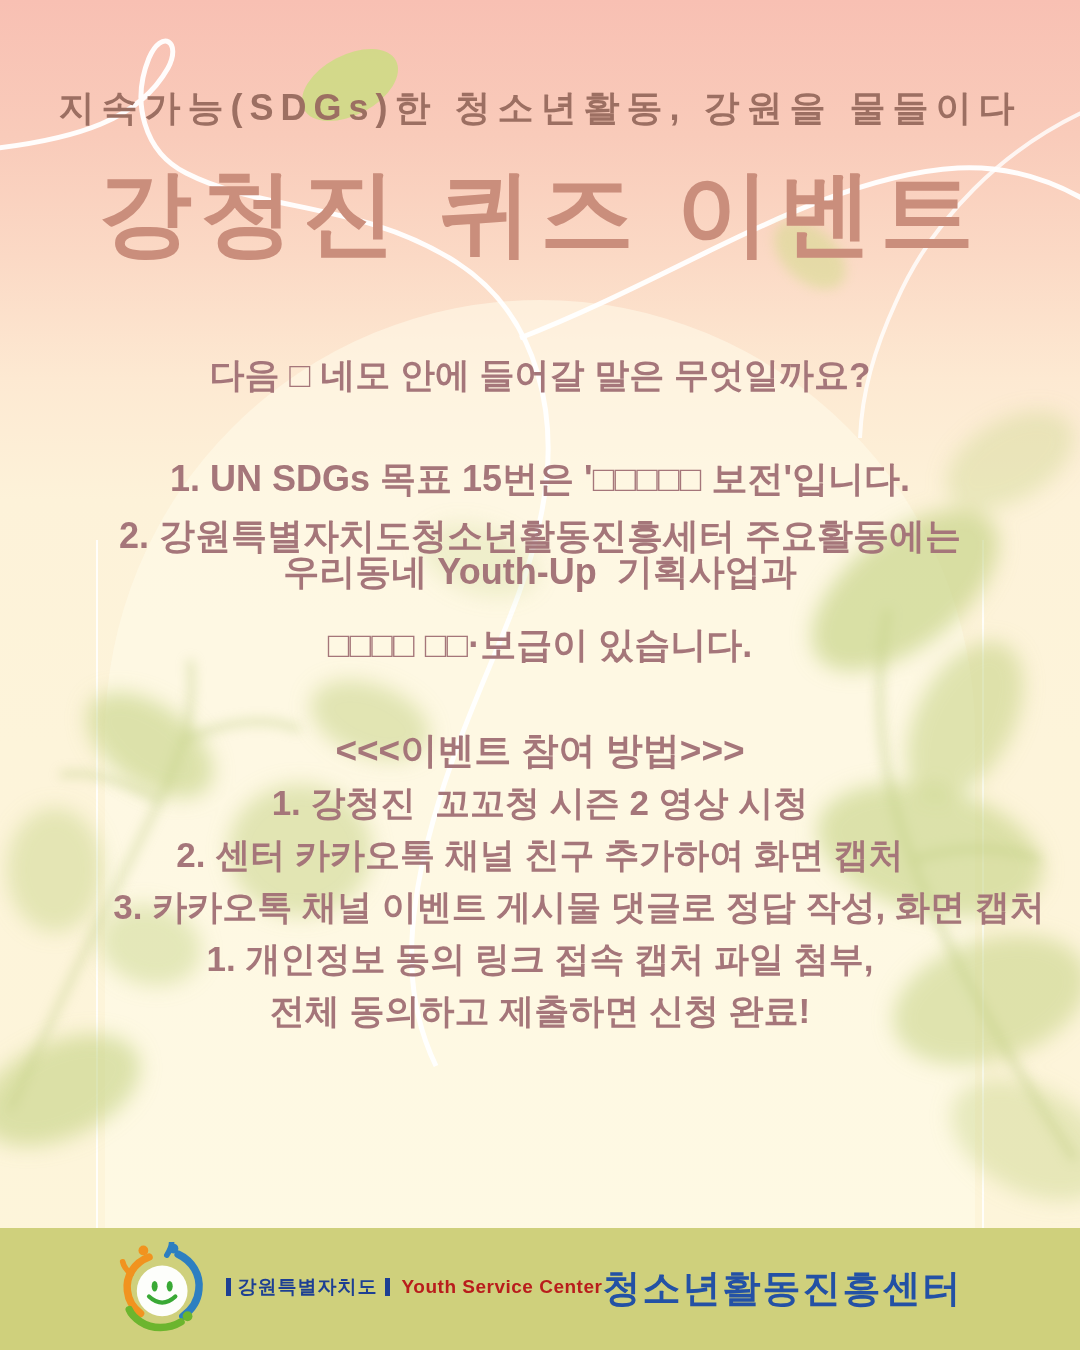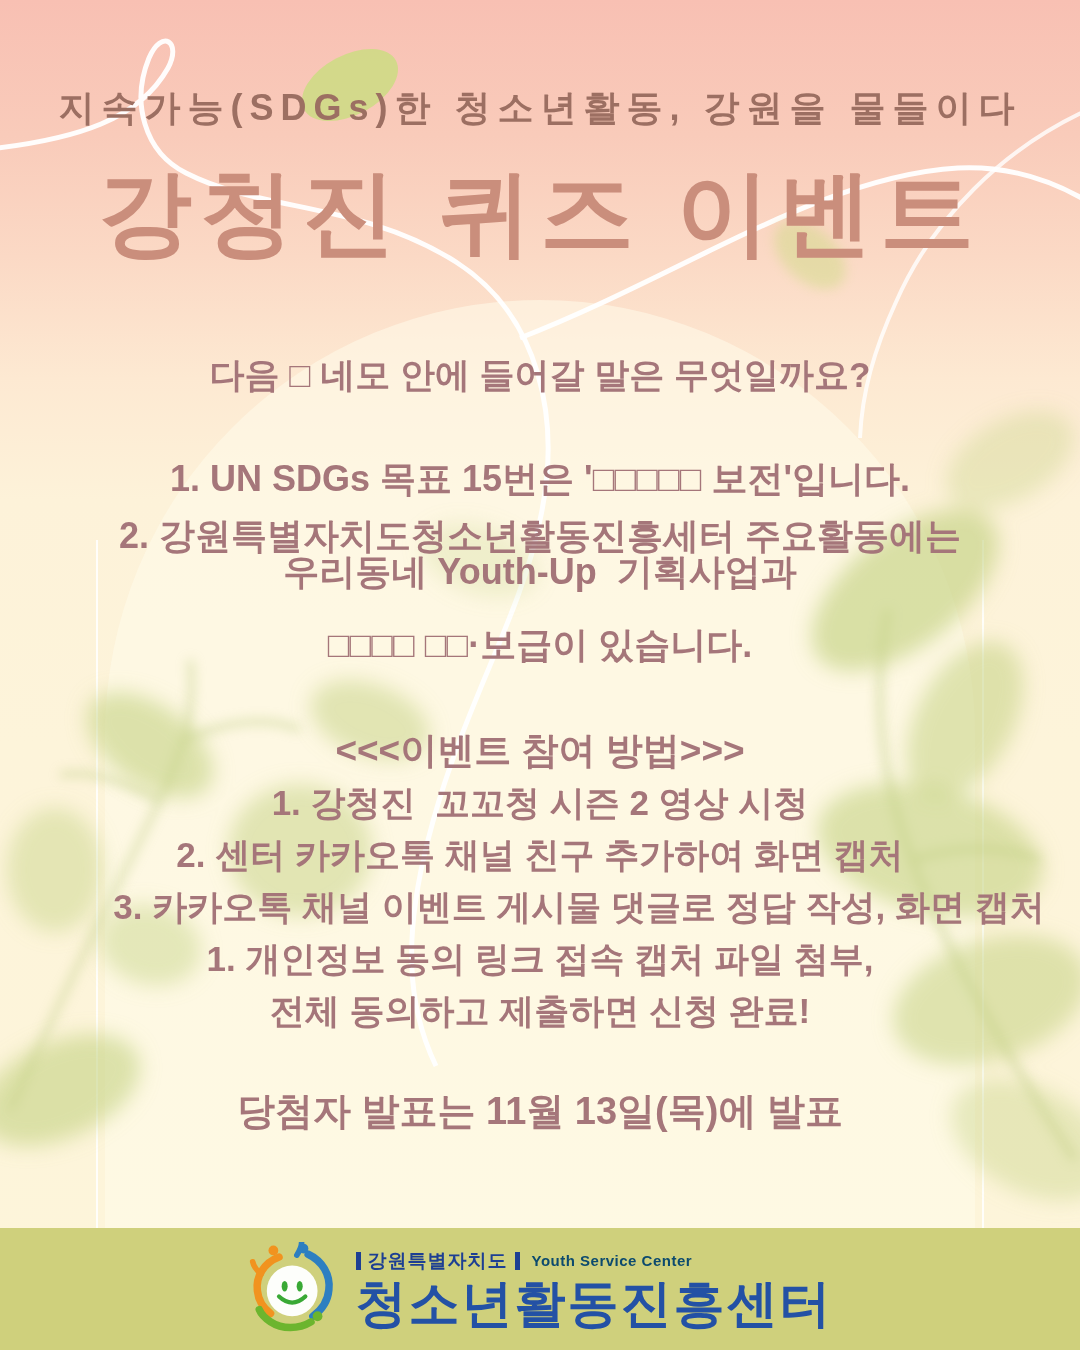--- a/index.html
+++ b/index.html
@@ -39,26 +39,26 @@
   .s4 { top:936px; font-size:35px; }
   .s5 { top:988px; font-size:35px; }
   .announce { top:1086px; font-size:38px; }
 
   
   .footer {
     position:absolute; left:0; bottom:0; width:100%; height:122px;
     background:#cfd07c; display:flex; align-items:center; justify-content:center; gap:14px;
   }
   .logo-icon { width:94px; height:94px; flex:0 0 auto; }
-  .org { display:flex; flex-direction:column; justify-content:flex-end; }
+  .org { display:flex; flex-direction:row; justify-content:flex-end; }
   .org-row1 { display:flex; align-items:center; gap:7px; margin-bottom:3px; }
   .bar { width:5px; height:18px; background:#1d3f93; }
   .org-kr-small { font-size:19px; font-weight:800; color:#1d3f93; letter-spacing:1px; }
-  .org-en { font-size:15px; font-weight:600; color:#0c4a6e; margin-left:5px; letter-spacing:0.5px; }
-  .org-name { font-size:51px; font-weight:800; color:#2351a5; letter-spacing:2px; line-height:1.05; }
+  .org-en { font-size:19px; font-weight:600; color:#b91c1c; margin-left:5px; letter-spacing:0.5px; }
+  .org-name { font-size:38px; font-weight:800; color:#2351a5; letter-spacing:2px; line-height:1.05; }
 </style>
 </head>
 <body>
 
 <div class="poster">
 
   <div class="arch"></div>
   <div class="vline l"></div>
   <div class="vline r"></div>
 
@@ -116,21 +116,20 @@
   <div class="t q3">우리동네 Youth-Up  기획사업과</div>
   <div class="t q4">□□□□ □□·보급이 있습니다.</div>
 
   <div class="t heading">&lt;&lt;&lt;이벤트 참여 방법&gt;&gt;&gt;</div>
   <div class="t s1">1. 강청진  꼬꼬청 시즌 2 영상 시청</div>
   <div class="t s2">2. 센터 카카오톡 채널 친구 추가하여 화면 캡처</div>
   <div class="t s3">3. 카카오톡 채널 이벤트 게시물 댓글로 정답 작성, 화면 캡처</div>
   <div class="t s4">1. 개인정보 동의 링크 접속 캡처 파일 첨부,</div>
   <div class="t s5">전체 동의하고 제출하면 신청 완료!</div>
 
-  <div class="t announce">당첨자 발표는 11월 13일(목)에 발표</div>
 
   <div class="footer">
     <svg class="logo-icon" viewBox="0 0 100 100">
 
       <circle cx="47" cy="52" r="27" fill="#fdfefb"></circle>
       <ellipse cx="39" cy="47" rx="3.2" ry="5.6" fill="#39a935"></ellipse>
       <ellipse cx="55" cy="47" rx="3.2" ry="5.6" fill="#39a935"></ellipse>
       <path d="M 33 58 Q 47 71 61 58" stroke="#39a935" stroke-width="4.5" fill="none" stroke-linecap="round"></path>
 
       <circle cx="27" cy="9" r="5.2" fill="#f1931f"></circle>

